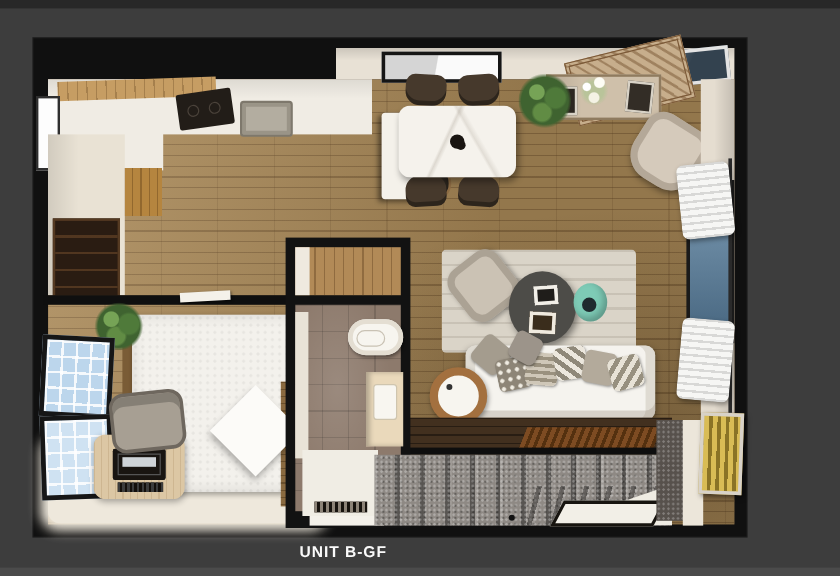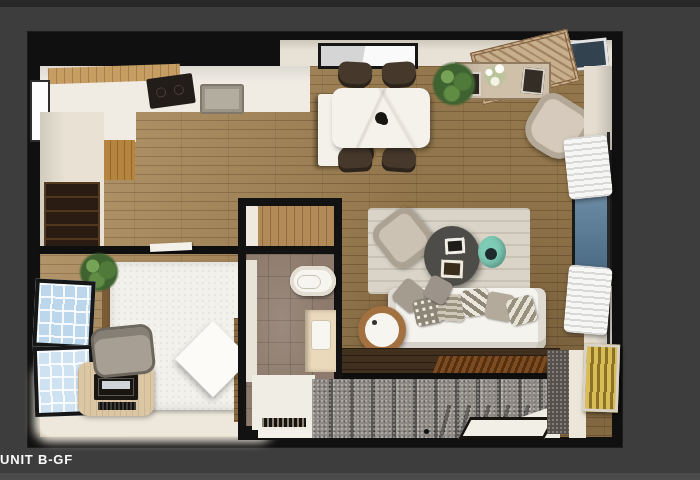--- a/index.html
+++ b/index.html
@@ -212,21 +212,21 @@
   .stair-dot{left:112px;top:50px;width:5px;height:5px;border-radius:50%;background:#111;}
 
   
   .speckle-block{left:519px;top:318px;width:24px;height:84px;background:#57514c;
     background-image:radial-gradient(rgba(255,255,255,.25) .8px, transparent 1.2px);background-size:4px 4px;}
   .landing-strip{left:541px;top:318px;width:17px;height:88px;background:#ece6da;}
   .artwork{left:555px;top:312px;width:30px;height:62px;background:var(--artYellow,#c9a93e);border:3px solid #d8d2c8;transform:rotate(2deg);
     background-image:repeating-linear-gradient(to right, #d9bc55 0 4px, #8a7326 4px 7px);box-shadow:2px 2px 4px rgba(0,0,0,.5);}
 
   
-  .caption{left:0;top:452px;width:572px;text-align:left;color:var(--caption,#fafafa);
+  .caption{left:0;top:452px;width:572px;text-align:center;color:var(--caption,#fafafa);
     font-size:13px;font-weight:bold;letter-spacing:.8px;}
 </style>
 </head>
 <body>
 
 <div class="abs strip-top"></div>
 <div class="abs strip-bottom"></div>
 
 <div class="abs plan">
   <div class="wood"></div>

